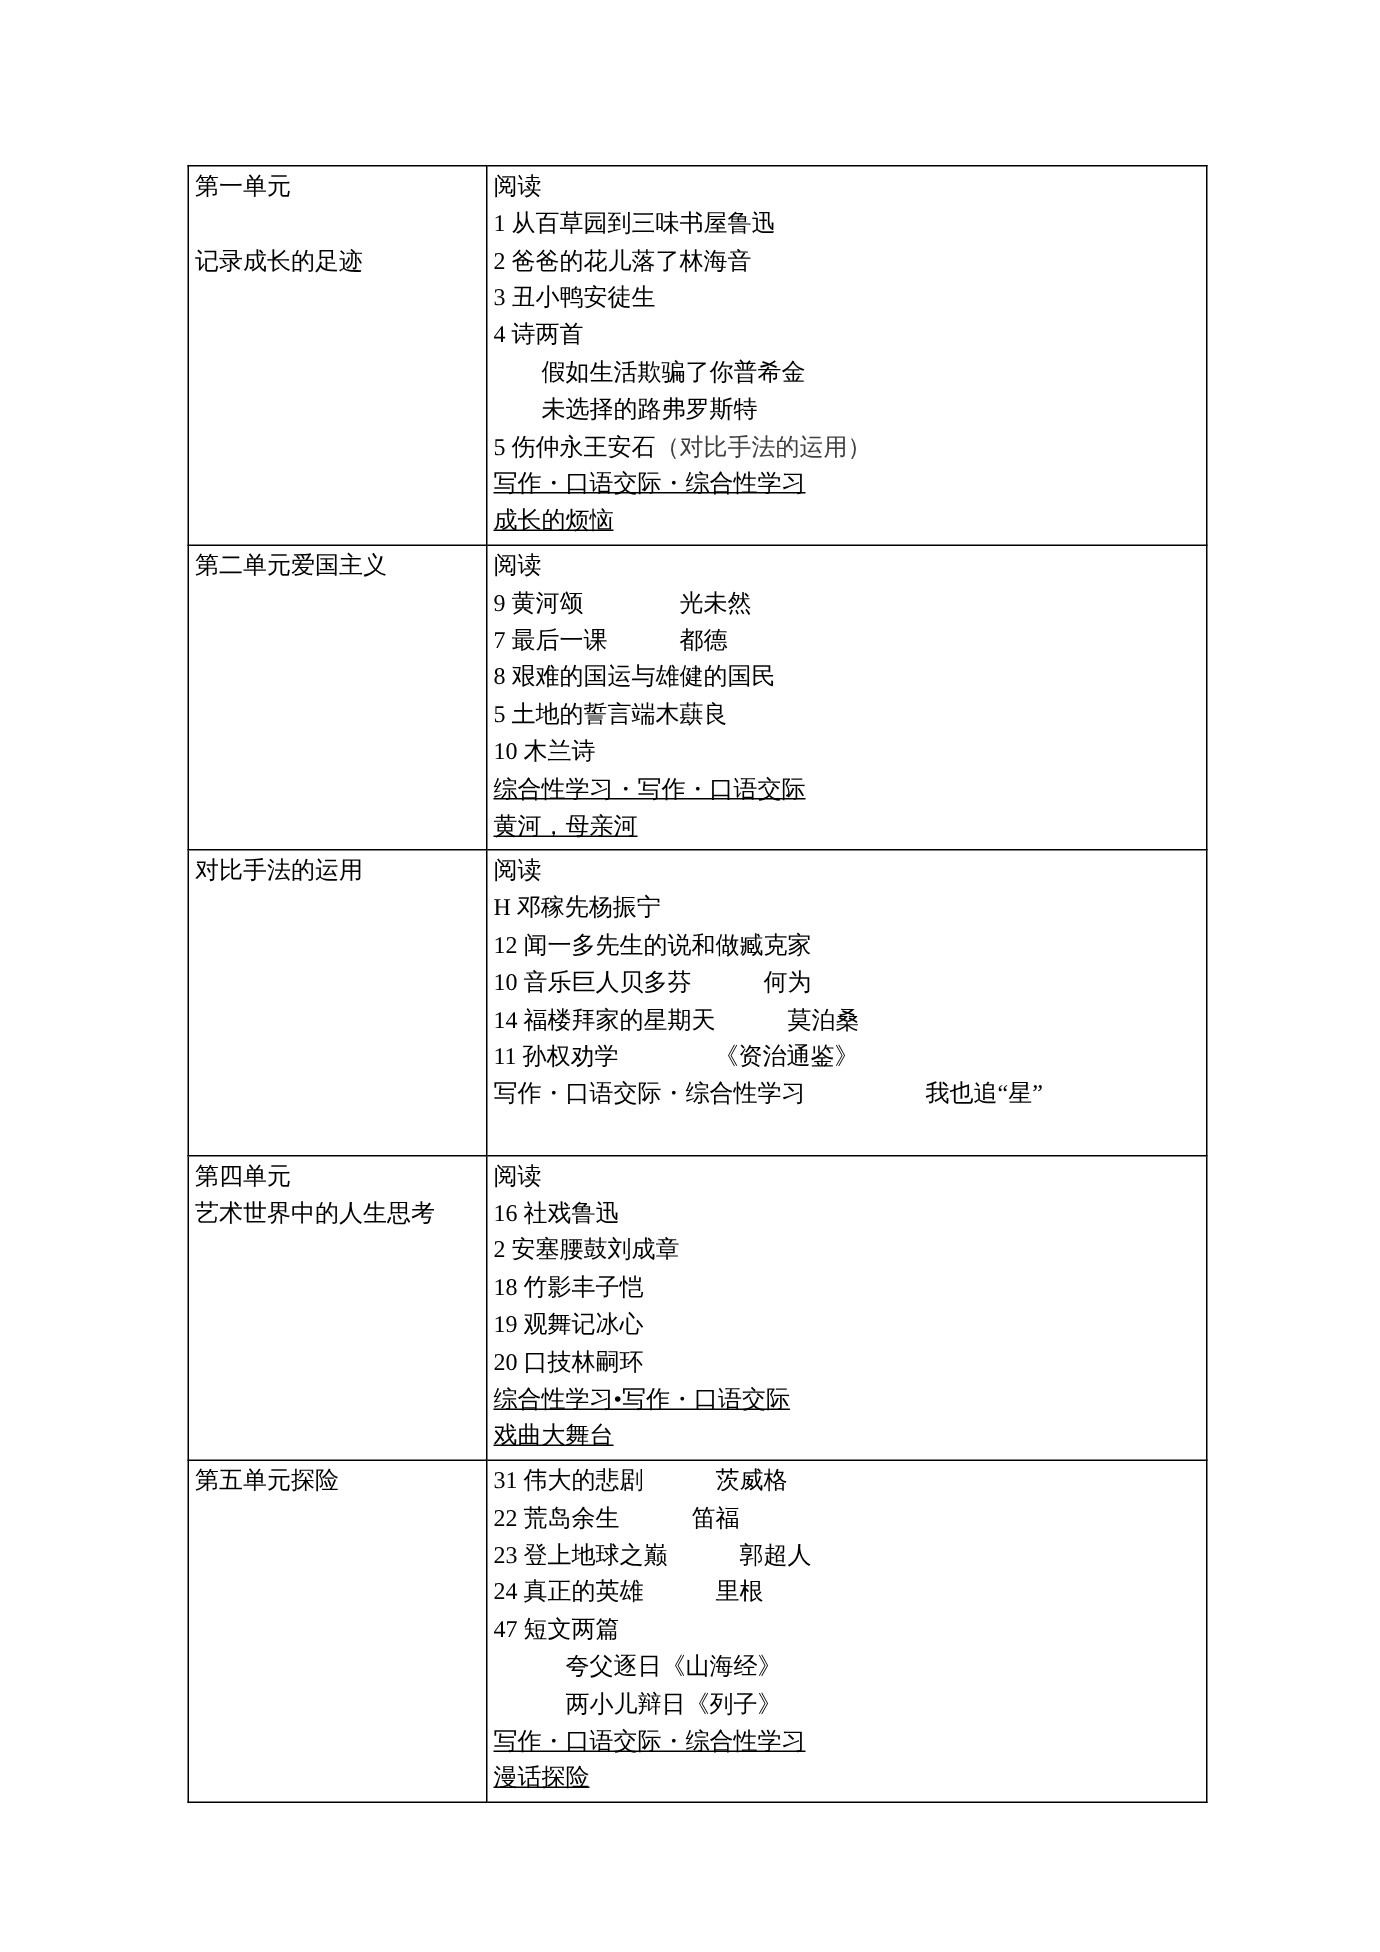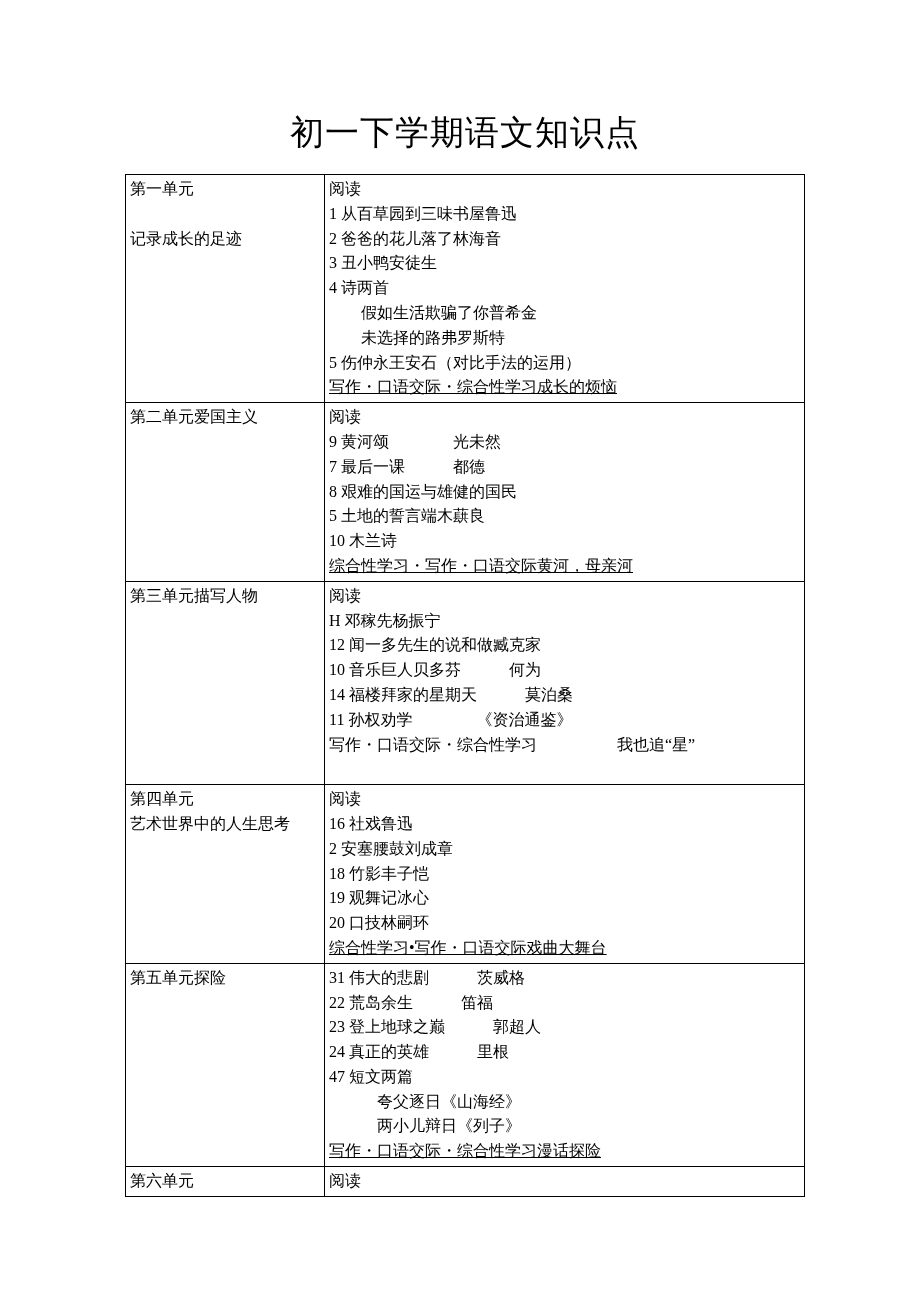--- a/index.html
+++ b/index.html
@@ -31,74 +31,70 @@
     vertical-align: top;
     padding: 2px 4px 2px 4px;
   }
   .col-unit {
     width: 190px;
   }
   .col-content {
     width: auto;
   }
   .red {
-    color: #000000;
+    color: #404040;
   }
   .line {
     white-space: pre;
   }
   .footer-line {
     display: flex;
-    justify-content: flex-start;
+    justify-content: center;
+    flex-direction: column;
   }
   .footer-line .left {
     text-decoration: underline;
   }
   .footer-line .right {
     text-decoration: underline;
   }
 </style>
 </head>
 <body>
 
 <div class="page">
-  <h1 class="title">初一下学期语文知识点</h1>
   <table class="outline">
     <tbody id="table-body">
         <tr>
           <td class="col-unit"><span>第一单元</span><br><span>&nbsp;</span><br><span>记录成长的足迹</span></td>
           <td class="col-content"><span class="line">阅读</span><br><span class="line">1 从百草园到三味书屋鲁迅</span><br><span class="line">2 爸爸的花儿落了林海音</span><br><span class="line">3 丑小鸭安徒生</span><br><span class="line">4 诗两首</span><br><span class="line">　　假如生活欺骗了你普希金</span><br><span class="line">　　未选择的路弗罗斯特</span><br><span class="line">5 伤仲永王安石</span><span class="red">（对比手法的运用）</span><br><span class="footer-line">
               <span class="left">写作・口语交际・综合性学习</span>
               <span class="right">成长的烦恼</span>
             </span></td>
         </tr>
         <tr>
           <td class="col-unit"><span>第二单元爱国主义</span></td>
           <td class="col-content"><span class="line">阅读</span><br><span class="line">9 黄河颂　　　　光未然</span><br><span class="line">7 最后一课　　　都德</span><br><span class="line">8 艰难的国运与雄健的国民</span><br><span class="line">5 土地的誓言端木蕻良</span><br><span class="line">10 木兰诗</span><br><span class="footer-line">
               <span class="left">综合性学习・写作・口语交际</span>
               <span class="right">黄河，母亲河</span>
             </span></td>
         </tr>
         <tr>
-          <td class="col-unit"><span>第三单元描写人物</span></td>
+          <td class="col-unit"><span>对比手法的运用</span></td>
           <td class="col-content"><span class="line">阅读</span><br><span class="line">H 邓稼先杨振宁</span><br><span class="line">12 闻一多先生的说和做臧克家</span><br><span class="line">10 音乐巨人贝多芬　　　何为</span><br><span class="line">14 福楼拜家的星期天　　　莫泊桑</span><br><span class="line">11 孙权劝学　　　　《资治通鉴》</span><br><span class="line">写作・口语交际・综合性学习　　　　　我也追“星”</span><br><span class="line">　</span></td>
         </tr>
         <tr>
           <td class="col-unit"><span>第四单元</span><br><span>艺术世界中的人生思考</span></td>
           <td class="col-content"><span class="line">阅读</span><br><span class="line">16 社戏鲁迅</span><br><span class="line">2 安塞腰鼓刘成章</span><br><span class="line">18 竹影丰子恺</span><br><span class="line">19 观舞记冰心</span><br><span class="line">20 口技林嗣环</span><br><span class="footer-line">
               <span class="left">综合性学习•写作・口语交际</span>
               <span class="right">戏曲大舞台</span>
             </span></td>
         </tr>
         <tr>
           <td class="col-unit"><span>第五单元探险</span></td>
           <td class="col-content"><span class="line">31 伟大的悲剧　　　茨威格</span><br><span class="line">22 荒岛余生　　　笛福</span><br><span class="line">23 登上地球之巅　　　郭超人</span><br><span class="line">24 真正的英雄　　　里根</span><br><span class="line">47 短文两篇</span><br><span class="line">　　　夸父逐日《山海经》</span><br><span class="line">　　　两小儿辩日《列子》</span><br><span class="footer-line">
               <span class="left">写作・口语交际・综合性学习</span>
               <span class="right">漫话探险</span>
             </span></td>
         </tr>
-        <tr>
-          <td class="col-unit"><span>第六单元</span></td>
-          <td class="col-content"><span class="line">阅读</span></td>
-        </tr>
       </tbody>
   </table>
 </div>
 
 </body></html>

